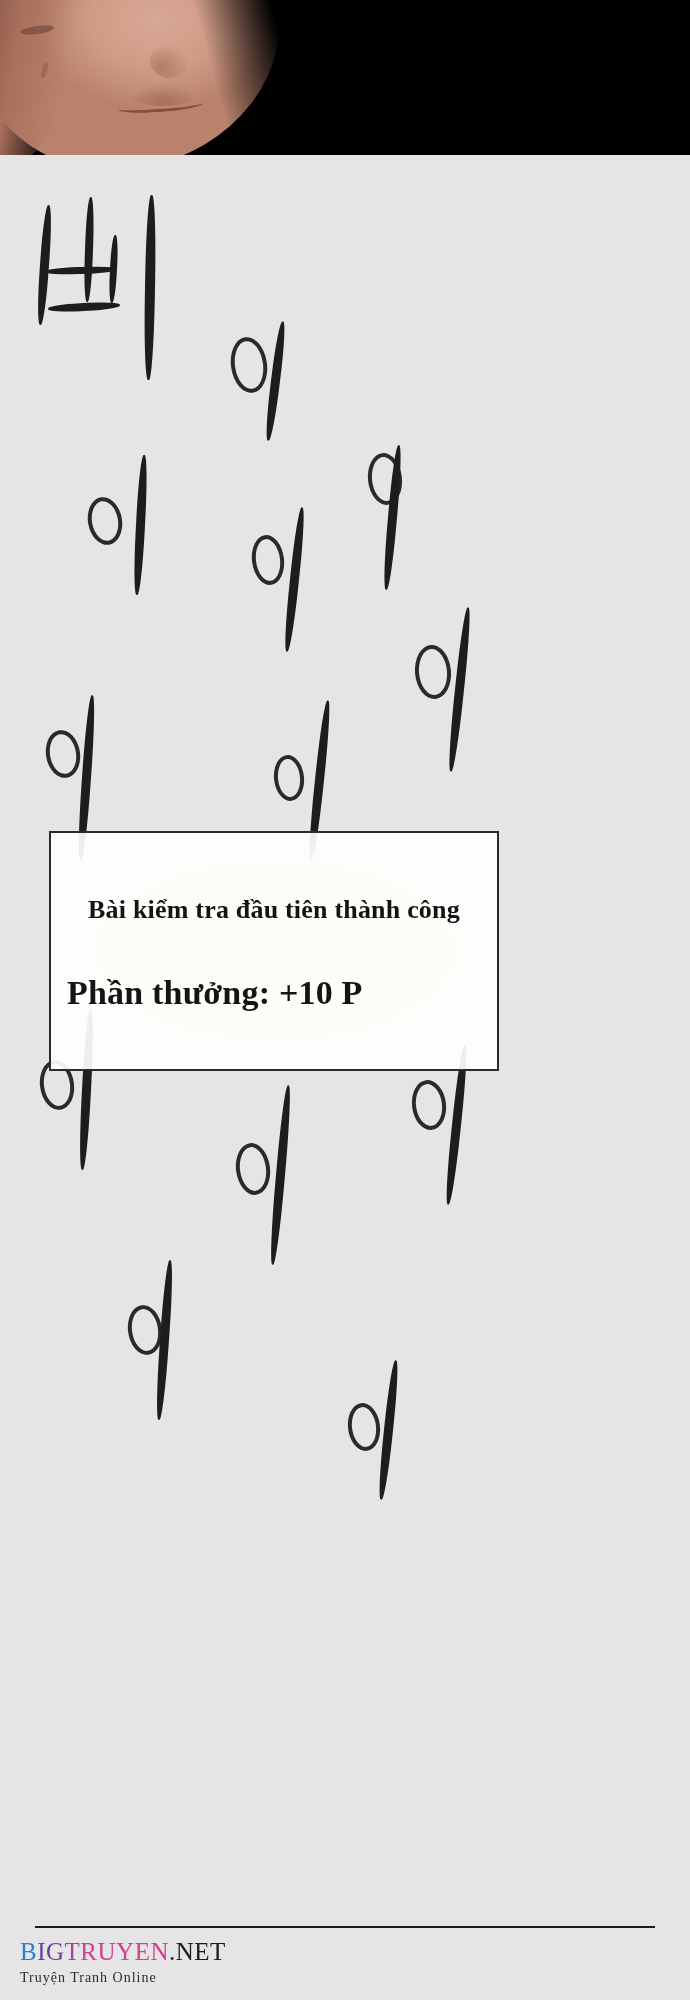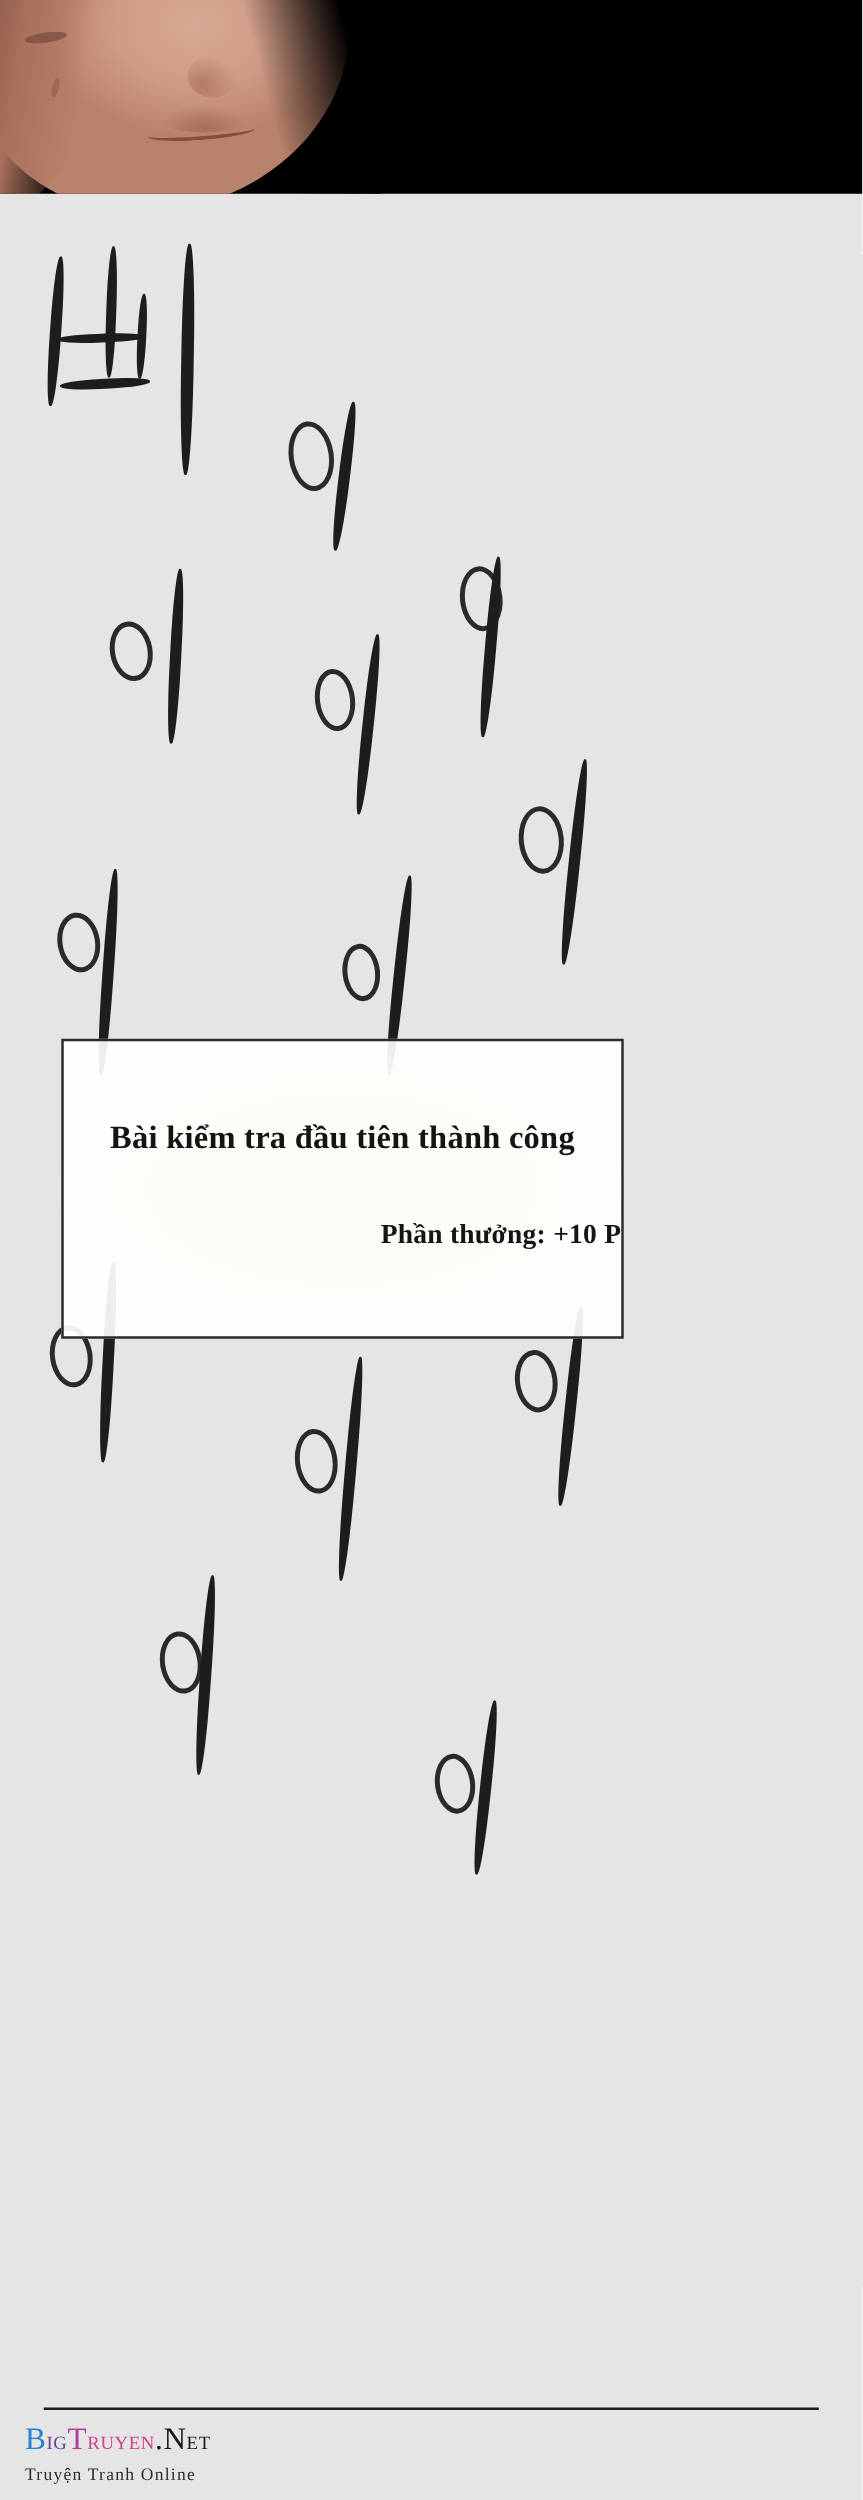--- a/index.html
+++ b/index.html
@@ -165,22 +165,22 @@
     font-weight: bold;
     color: #141414;
     font-family: "Liberation Serif", serif;
     letter-spacing: .2px;
   }
   .msg-line2 {
     position: absolute;
     left: 0;
     right: 0;
     top: 141px;
-    text-align: right;
-    font-size: 22px;
+    text-align: left;
+    font-size: 34px;
     font-weight: bold;
     color: #141414;
     font-family: "Liberation Serif", serif;
     letter-spacing: .2px;
     margin-left: 16px;
   }
 
   
   .footer-rule {
     position: absolute;
@@ -198,21 +198,21 @@
     height: 56px;
   }
   .wm-line1 {
     font-family: "Liberation Serif", serif;
     font-size: 25px;
     letter-spacing: .5px;
     line-height: 28px;
     white-space: nowrap;
   }
   .wm-big { font-size: 25px; }
-  .wm-sm { font-size: 15px; font-family: Liberation Serif, serif; }
+  .wm-sm { font-size: 25px; font-family: Liberation Serif, serif; }
   .wm-b1 { color: #2a7fd4; }
   .wm-b2 { color: #6b3fa0; }
   .wm-b3 { color: #b03fa0; }
   .wm-b4 { color: #d43f8f; }
   .wm-dark { color: #1b1b1b; }
   .wm-line2 {
     font-family: "Liberation Serif", serif;
     font-size: 14px;
     color: #2b2b2b;
     letter-spacing: 1px;

